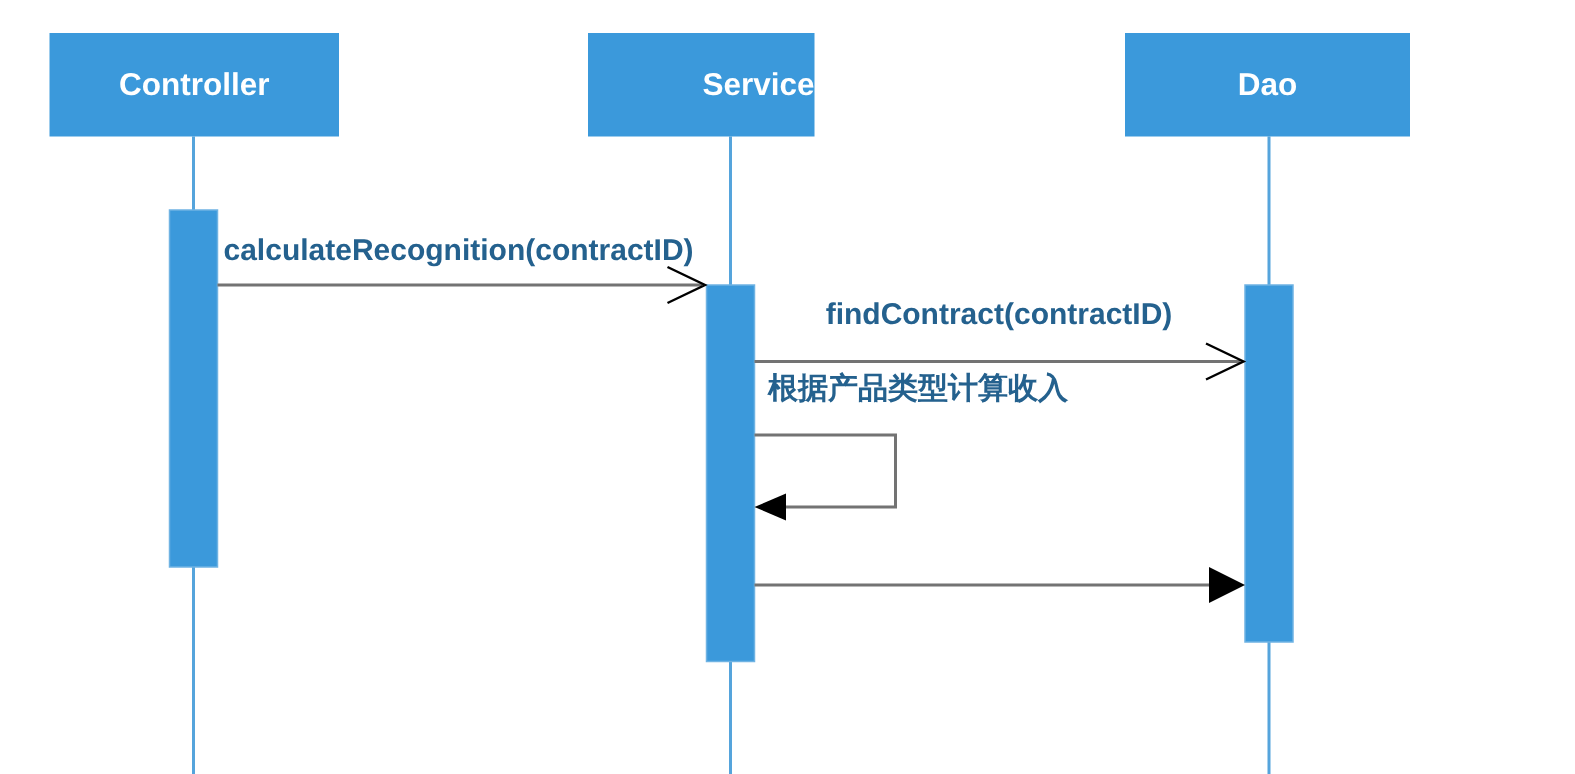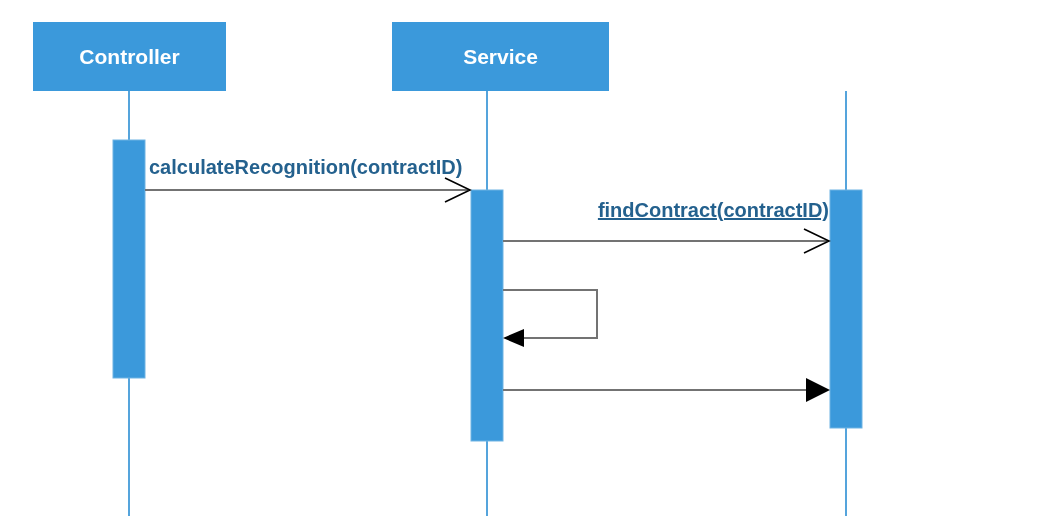--- a/index.html
+++ b/index.html
@@ -55,22 +55,21 @@
   }
   .msg-label {
     position: absolute;
     color: var(--message-text, #24618E);
     font-size: 20px;
     font-weight: 600;
     white-space: nowrap;
     line-height: 24px;
   }
   .msg-label.centered {
-    text-align: right;
-    text-decoration: underline;
+    text-align: center;
   }
 </style>
 </head>
 <body>
 
 <div id="canvas">
 
   <svg id="diagram-svg" width="1050" height="516">
 
     <line class="lifeline" x1="129" y1="91" x2="129" y2="516"></line>
@@ -90,20 +89,24 @@
     <path class="msg-line" d="M 503 290 H 597 V 338 H 523"></path>
     <polygon class="filled-head" points="503,338 524,329 524,347"></polygon>
 
     <line class="msg-line" x1="503" y1="390" x2="808" y2="390"></line>
     <polygon class="filled-head" points="830,390 806,378 806,402"></polygon>
   </svg>
 
   <div class="actor" style="left:33px; top:22px; width:193px; height:69px;">
     <span>Controller</span>
   </div>
-  <div class="actor" style="left:392px; top:22px; width:217px; height:69px;">
+  <div class="actor" style="left:392px; top:22px; width:151px; height:69px;justify-content:flex-end;">
     <span>Service</span>
+  </div>
+  <div class="actor" style="left:750px; top:22px; width:190px; height:69px;">
+    <span>Dao</span>
   </div>
 
   <div class="msg-label" style="left:149px; top:155px;text-align:right;">calculateRecognition(contractID)</div>
   <div class="msg-label centered" style="left:503px; top:198px; width:326px;">findContract(contractID)</div>
+  <div class="msg-label" style="left:512px; top:247px;">根据产品类型计算收入</div>
 
 </div>
 
 </body></html>

